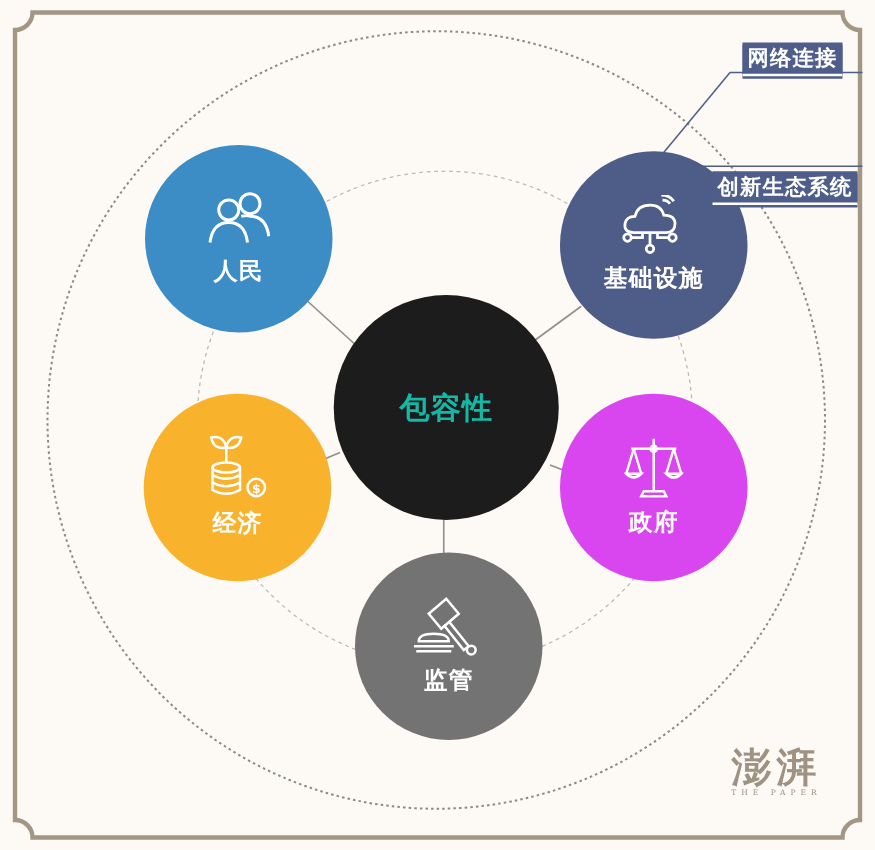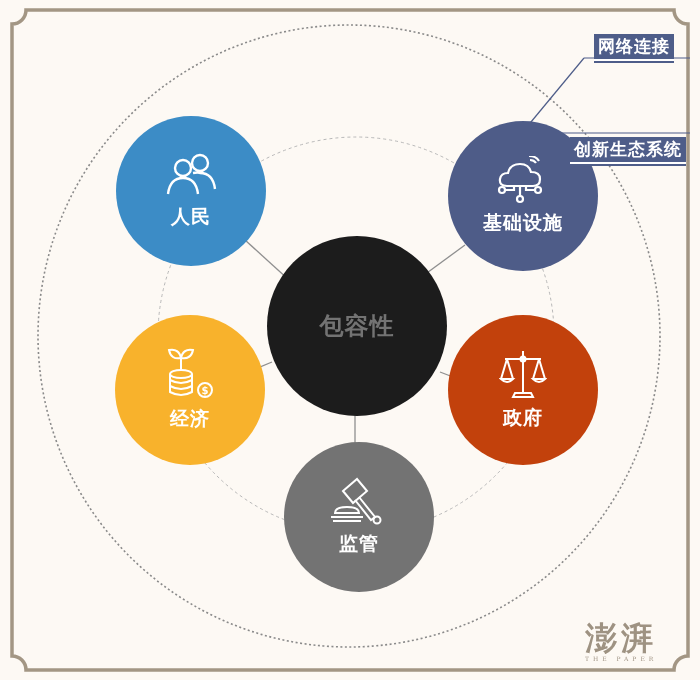--- a/index.html
+++ b/index.html
@@ -4,24 +4,24 @@
 <style>
   html, body { margin:0; padding:0; }
   body { width:700px; height:680px; background:#fdf9f4; position:relative; overflow:hidden;
          font-family:"DejaVu Sans","Liberation Sans",sans-serif; }
   .stage { position:absolute; left:0; top:0; width:700px; height:680px; }
   svg.bg { position:absolute; left:0; top:0; }
   .node { position:absolute; border-radius:50%; display:flex; flex-direction:column;
           align-items:center; justify-content:center; color:#fff; box-sizing:border-box; }
   .node .label { font-size:19px; font-weight:bold; letter-spacing:1px; margin-top:6px; }
   .node svg { display:block; }
-  .center { color:#737373; text-align:center; font-weight:bold; font-size:24px; line-height:34px; letter-spacing:1px; }
+  .center { color:#14b8a6; text-align:center; font-weight:bold; font-size:24px; line-height:34px; letter-spacing:1px; }
   .tag { position:absolute; background:#4e5d89; color:#fff; font-size:17px; font-weight:bold;
          padding:1px 4px; letter-spacing:1px; border-bottom:2px solid #fff; box-shadow:0 2px 0 #4e5d89; }
-  .logo { position:absolute; left:585px; top:596px; color:#9e9282; text-align:center;margin-top:24px; }
+  .logo { position:absolute; left:585px; top:596px; color:#9e9282; text-align:center; }
   .logo .cn { font-family:"DejaVu Serif","Liberation Serif",serif; font-size:32px; font-weight:bold; letter-spacing:4px; line-height:36px; }
   .logo .en { font-family:"DejaVu Serif","Liberation Serif",serif; font-size:6px; letter-spacing:4px; margin-top:-1px; }
 </style>
 </head>
 <body>
 
 <div class="stage">
 
   <svg class="bg" width="700" height="680">
 
@@ -86,21 +86,21 @@
         <ellipse cx="16" cy="26" rx="11" ry="4"></ellipse>
         <path d="M5 26 L5 44 Q16 50 27 44 L27 26"></path>
         <path d="M5 32 Q16 38 27 32 M5 38 Q16 44 27 38"></path>
         <circle cx="40" cy="42" r="7"></circle>
       </g>
       <text x="40" y="46" fill="#fff" font-size="10" font-weight="bold" text-anchor="middle" font-family="DejaVu Sans, sans-serif">$</text>
     </svg>
     <div class="label">经济</div>
   </div>
 
-  <div class="node" style="left:448px;top:315px;width:150px;height:150px;background:#c2410c;">
+  <div class="node" style="left:448px;top:315px;width:150px;height:150px;background:#d946ef;">
     <svg width="48" height="50" viewBox="0 0 48 50">
       <g fill="none" stroke="#fff" stroke-width="2">
         <line x1="24" y1="2" x2="24" y2="44"></line>
         <circle cx="24" cy="10" r="2.5"></circle>
         <line x1="6" y1="10" x2="42" y2="10"></line>
         <path d="M8 10 L2 30 M8 10 L14 30"></path>
         <path d="M2 30 Q8 36 14 30 Z"></path>
         <path d="M40 10 L34 30 M40 10 L46 30"></path>
         <path d="M34 30 Q40 36 46 30 Z"></path>
         <path d="M14 48 L34 48 L32 44 L16 44 Z"></path>

